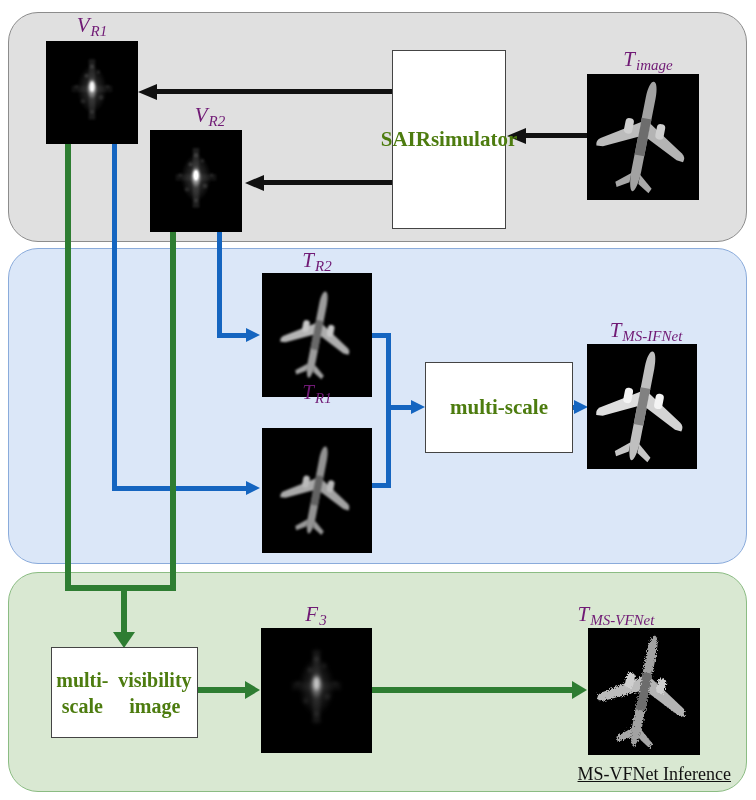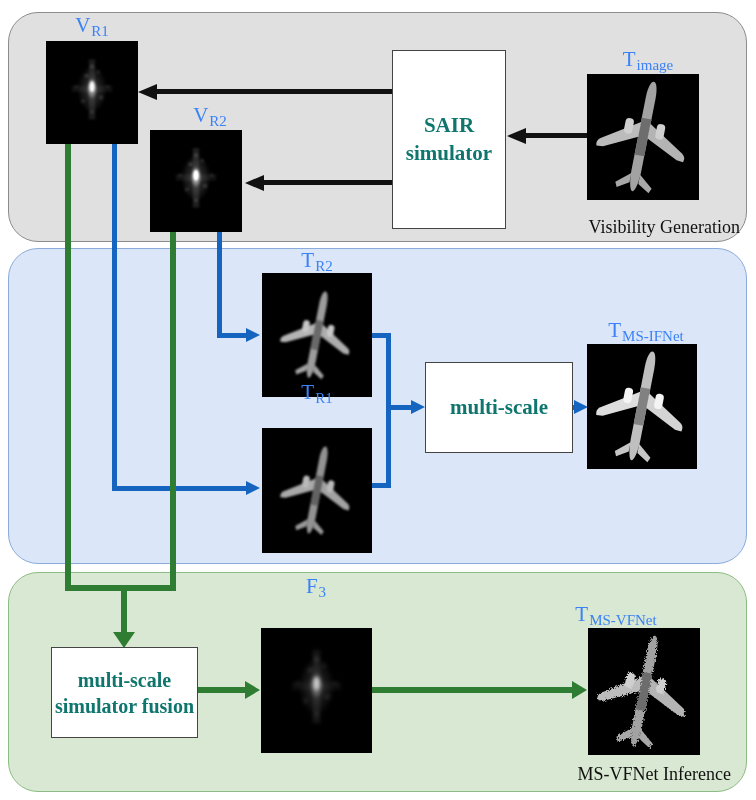--- a/index.html
+++ b/index.html
@@ -9,27 +9,27 @@
   
   .panel{position:absolute;border-radius:30px;border:1.6px solid;}
   .panel-gray {background:#e0e0e0;border-color:#8c8c8c;}
   .panel-blue {background:#dbe7f8;border-color:#8aabdb;}
   .panel-green{background:#d9e8d2;border-color:#8bbc83;}
 
   .plabel{position:absolute;font-size:18px;color:#111;white-space:nowrap;z-index:5;}
 
   
   .nlabel{position:absolute;transform:translateX(-50%);white-space:nowrap;
-          font-size:21px;color:#3b82f6;z-index:5;}
+          font-style:italic;font-size:21px;color:#701a75;z-index:5;}
   .nlabel .sub{font-size:15px;vertical-align:-4px;margin-left:1px;}
 
   
   .pbox{position:absolute;background:#fff;border:1.5px solid #444;z-index:4;
-        display:flex;flex-direction:column;justify-content:center;align-items:center;
-        font-weight:bold;font-size:21px;line-height:1.3;color:#0f766e;text-align:center;}
+        display:flex;flex-direction:row;justify-content:center;align-items:center;
+        font-weight:bold;font-size:21px;line-height:1.3;color:#4d7c0f;text-align:center;}
 
   
   .frame{position:absolute;background:#000;z-index:4;overflow:hidden;}
   .frame svg{position:absolute;inset:0;width:100%;height:100%;display:block;}
   .f-vr1  {filter:blur(.5px);}
   .f-vr2  {filter:blur(.5px) brightness(1.1);}
   .f-f3   {filter:blur(.9px) brightness(.8);}
   .f-ttrue{filter:blur(.4px);}
   .f-tr2  {filter:blur(.8px) brightness(.96);}
   .f-tr1  {filter:blur(1.1px) brightness(.9);}
@@ -94,22 +94,21 @@
           <circle cx="67" cy="50" r="2" fill="#666666" opacity="0.25"></circle>
         </g>
       </g>
     </defs>
   </svg>
 
   <div class="panel panel-gray" style="left:8px;top:12px;width:737px;height:228px;"></div>
   <div class="panel panel-blue" style="left:8px;top:248px;width:737px;height:314px;"></div>
   <div class="panel panel-green" style="left:8px;top:572px;width:737px;height:218px;"></div>
 
-  <div class="plabel" style="right:16px;top:217px;">Visibility Generation</div>
-  <div class="plabel" style="right:25px;top:764px;">MS-VFNet Inference</div>
+  <div class="plabel" style="right:25px;top:764px;text-decoration:underline;">MS-VFNet Inference</div>
 
   <div class="ah ah-left-blk" style="left:138px;top:84px;"></div>
   <div class="seg blk" style="left:157px;top:89px;width:235px;height:5px;"></div>
   <div class="ah ah-left-blk" style="left:245px;top:175px;"></div>
   <div class="seg blk" style="left:264px;top:180px;width:128px;height:5px;"></div>
   <div class="ah ah-left-blk" style="left:507px;top:128px;"></div>
   <div class="seg blk" style="left:526px;top:133px;width:61px;height:5px;"></div>
 
   <div class="seg blu" style="left:112px;top:144px;width:5px;height:347px;"></div>
   <div class="seg blu" style="left:112px;top:486px;width:134px;height:5px;"></div>
@@ -142,21 +141,21 @@
 
   <div class="pbox" style="left:392px;top:50px;width:112px;height:177px;">
     <div>SAIR</div>
     <div>simulator</div>
   </div>
   <div class="pbox" style="left:425px;top:362px;width:146px;height:89px;">
     <div>multi-scale</div>
   </div>
   <div class="pbox" style="left:51px;top:647px;width:145px;height:89px;font-size:20px;">
     <div>multi-scale</div>
-    <div>simulator fusion</div>
+    <div>visibility image</div>
   </div>
 
   <div class="frame" style="left:46px;top:41px;width:92px;height:103px;">
     <svg class="f-vr1" viewBox="0 0 100 113" preserveAspectRatio="none">
         <use href="#speckle"></use>
       </svg>
   </div>
   <div class="frame" style="left:150px;top:130px;width:92px;height:102px;">
     <svg class="f-vr2" viewBox="0 0 100 113" preserveAspectRatio="none">
         <use href="#speckle"></use>
@@ -204,20 +203,20 @@
   </div>
   <div class="nlabel" style="left:317px;top:248px;">
     <span class="base">T</span><span class="sub">R2</span>
   </div>
   <div class="nlabel" style="left:317px;top:380px;">
     <span class="base">T</span><span class="sub">R1</span>
   </div>
   <div class="nlabel" style="left:646px;top:318px;">
     <span class="base">T</span><span class="sub">MS-IFNet</span>
   </div>
-  <div class="nlabel" style="left:316px;top:574px;">
+  <div class="nlabel" style="left:316px;top:602px;">
     <span class="base">F</span><span class="sub">3</span>
   </div>
   <div class="nlabel" style="left:616px;top:602px;">
     <span class="base">T</span><span class="sub">MS-VFNet</span>
   </div>
 
 </div>
 
 </body></html>

